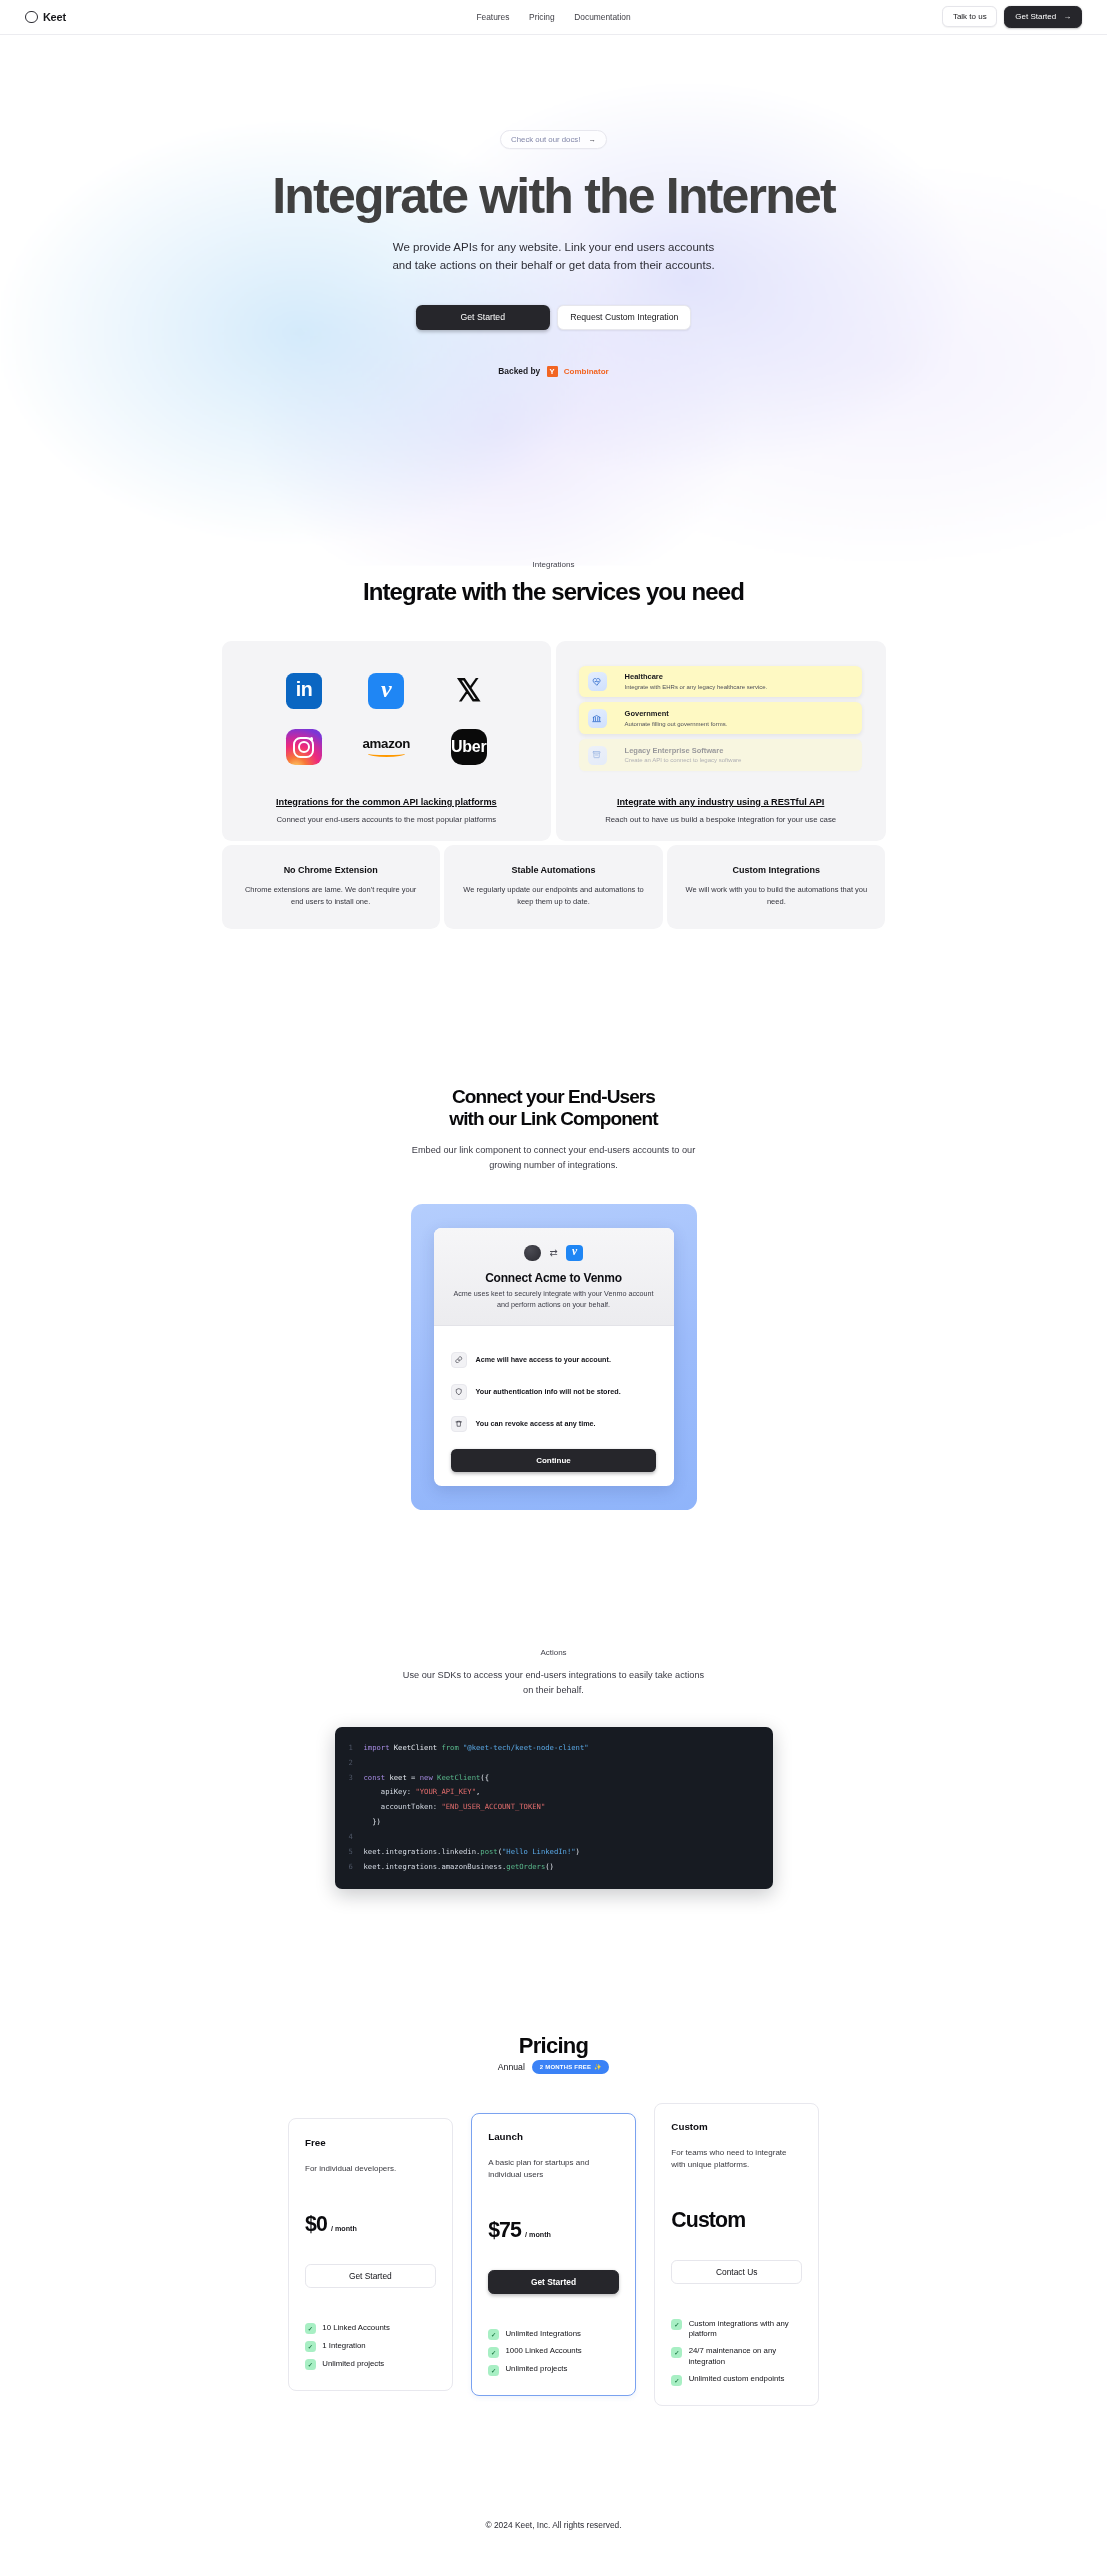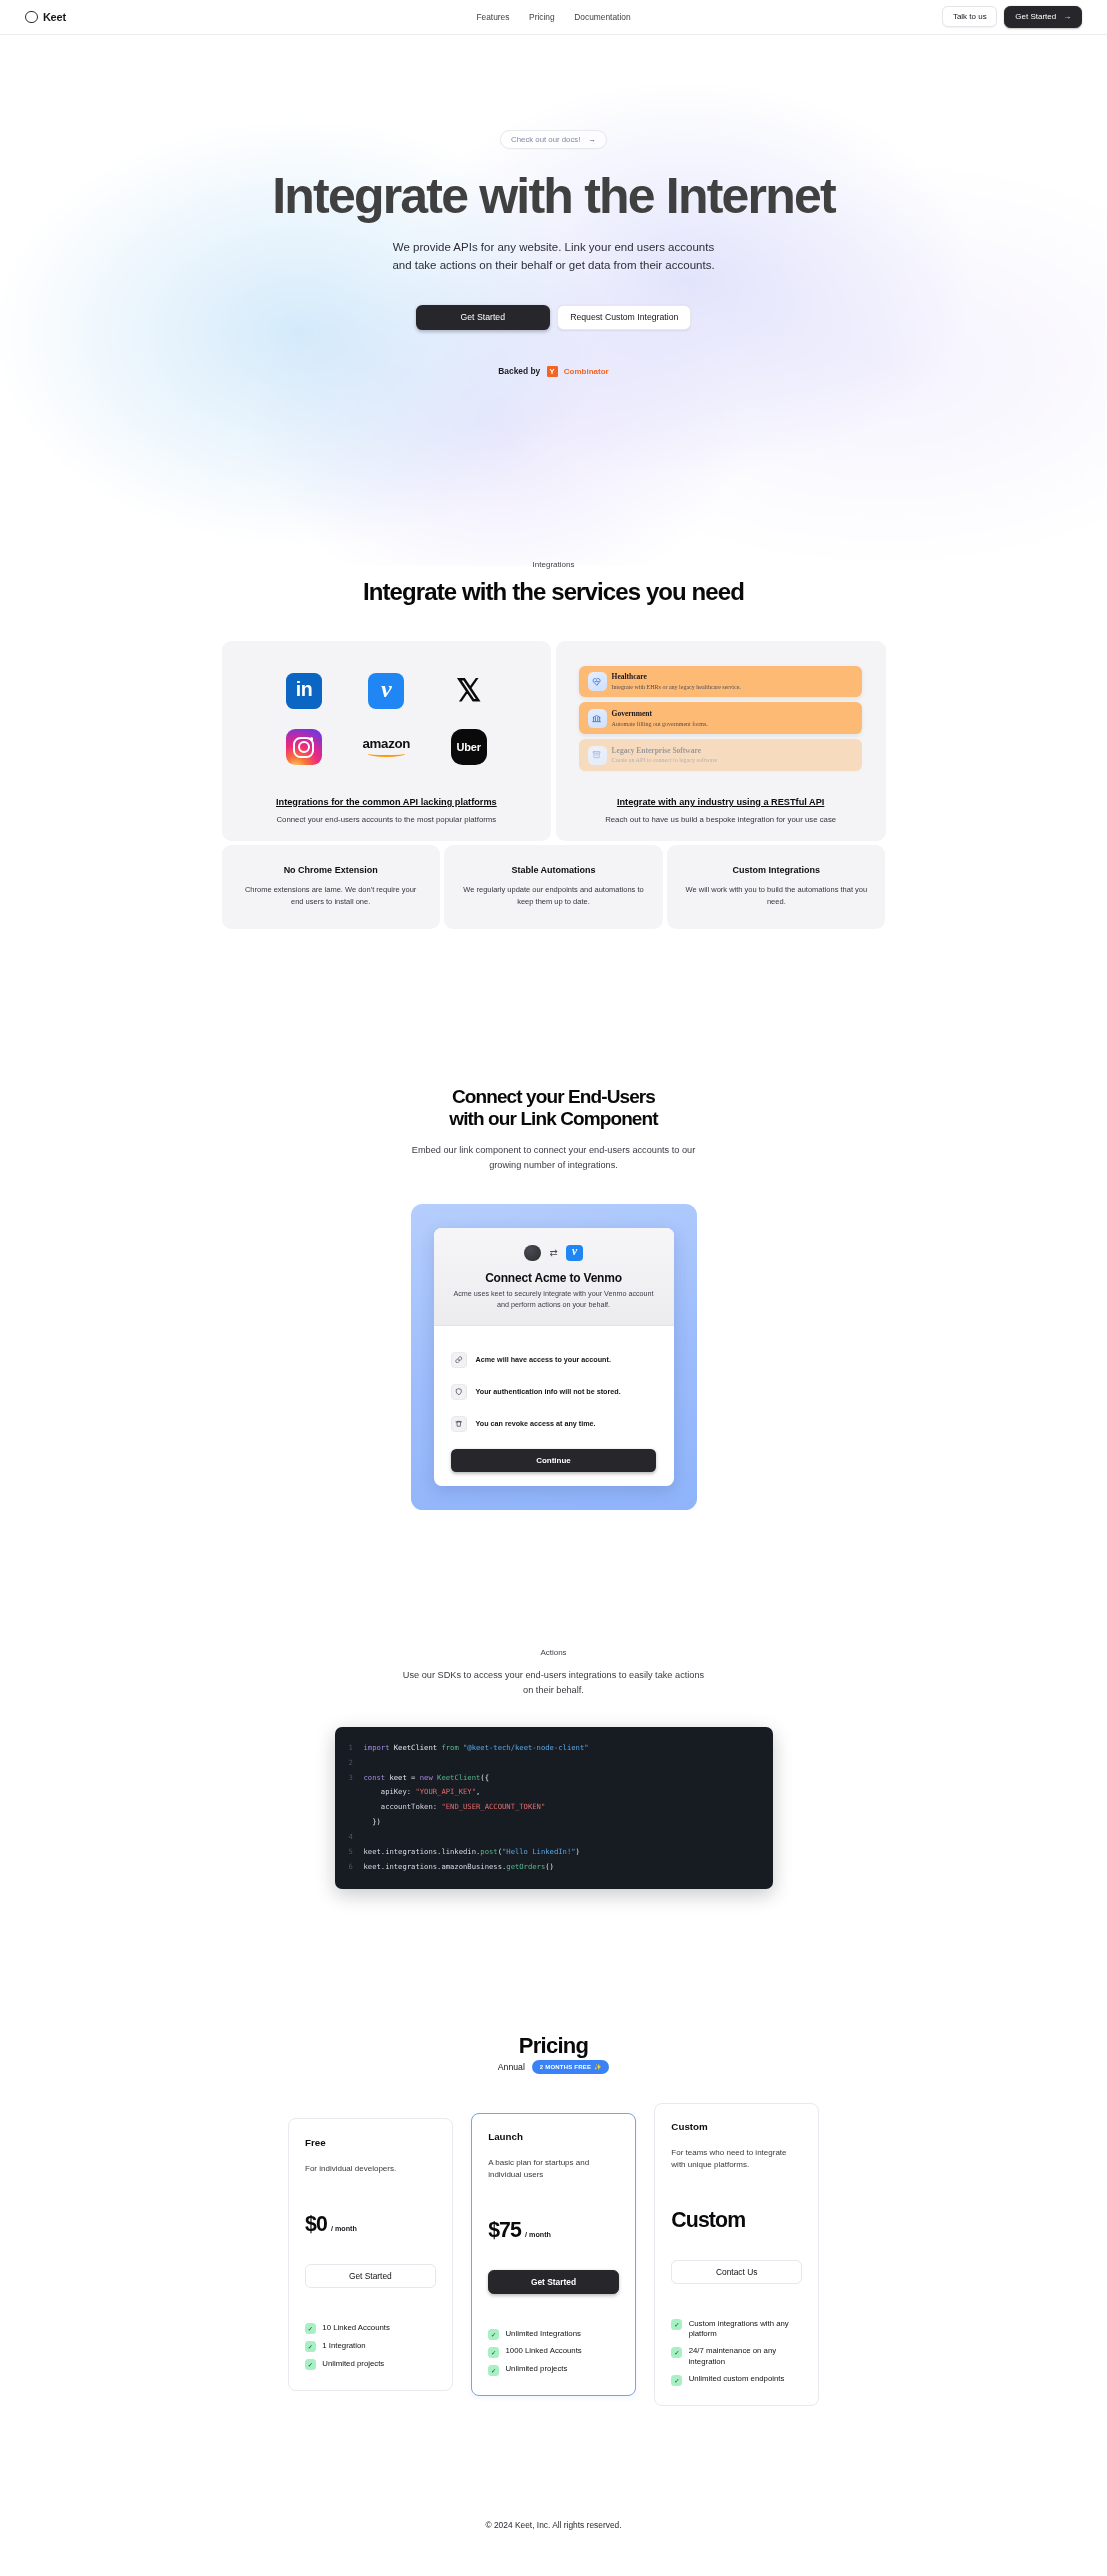--- a/index.html
+++ b/index.html
@@ -165,30 +165,29 @@
   .lg-amazon {
     width: 53px; color: #111; font-size: 13.3px; font-weight: 700;
     letter-spacing: -0.3px; flex-direction: column; line-height: 1;
   }
   .lg-amazon .smile {
     width: 37px; height: 6.3px; margin-top: 1.2px;
     border-bottom: 2px solid #ff9900; border-radius: 0 0 50% 50%;
   }
   .lg-uber {
     background: #0a0a0a; border-radius: 11.5px; color: #fff;
-    font-size: 11px; font-weight: 600; letter-spacing: -0.2px;
+    font-size: 16px; font-weight: 600; letter-spacing: -0.2px;
     width: 36px; height: 36px;
   }
 
   .stack { flex: 1; padding: 4.6px 5.8px 9.2px; display: flex; flex-direction: column; gap: 5.2px; }
   .stack-row {
-    display: flex; align-items: center; gap: 5px; text-align: left;
-    background: #fdba74; border-radius: 6.3px; padding: 6.3px 8.7px;
+    display: flex; align-items: center; gap: 18px; text-align: left;
+    background: #fef9c3; border-radius: 6.3px; padding: 6.3px 8.7px;
     box-shadow: 0 1.2px 4px rgba(24,24,40,.07);
-    font-family: Liberation Serif, serif;
   }
   .stack-row.faded { opacity: .42; box-shadow: 0 0.6px 2.3px rgba(24,24,40,.05); }
   .stack-ico {
     width: 19px; height: 19px; border-radius: 5.2px; flex: none;
     background: linear-gradient(160deg,#e4eefe,#cfe0fd);
     display: flex; align-items: center; justify-content: center;
     color: #2563c9;
   }
   .stack-t { font-size: 7.5px; font-weight: 700; color: #16161b; line-height: 1.3; }
   .stack-d { font-size: 6px; color: #4f5059; line-height: 1.35; margin-top: 1.2px; }

